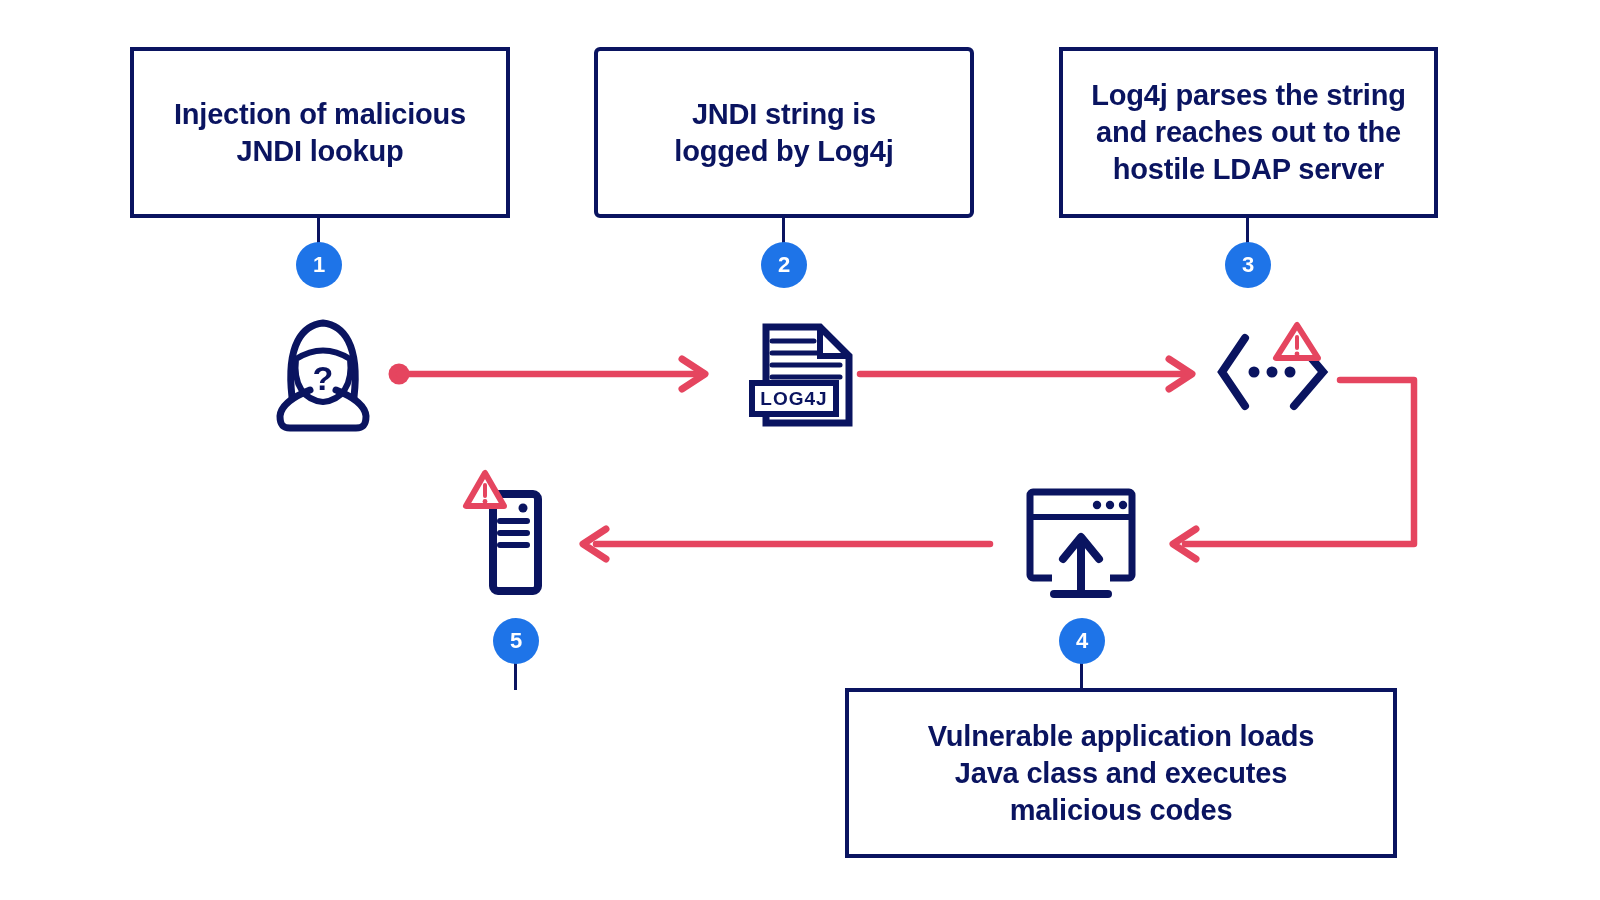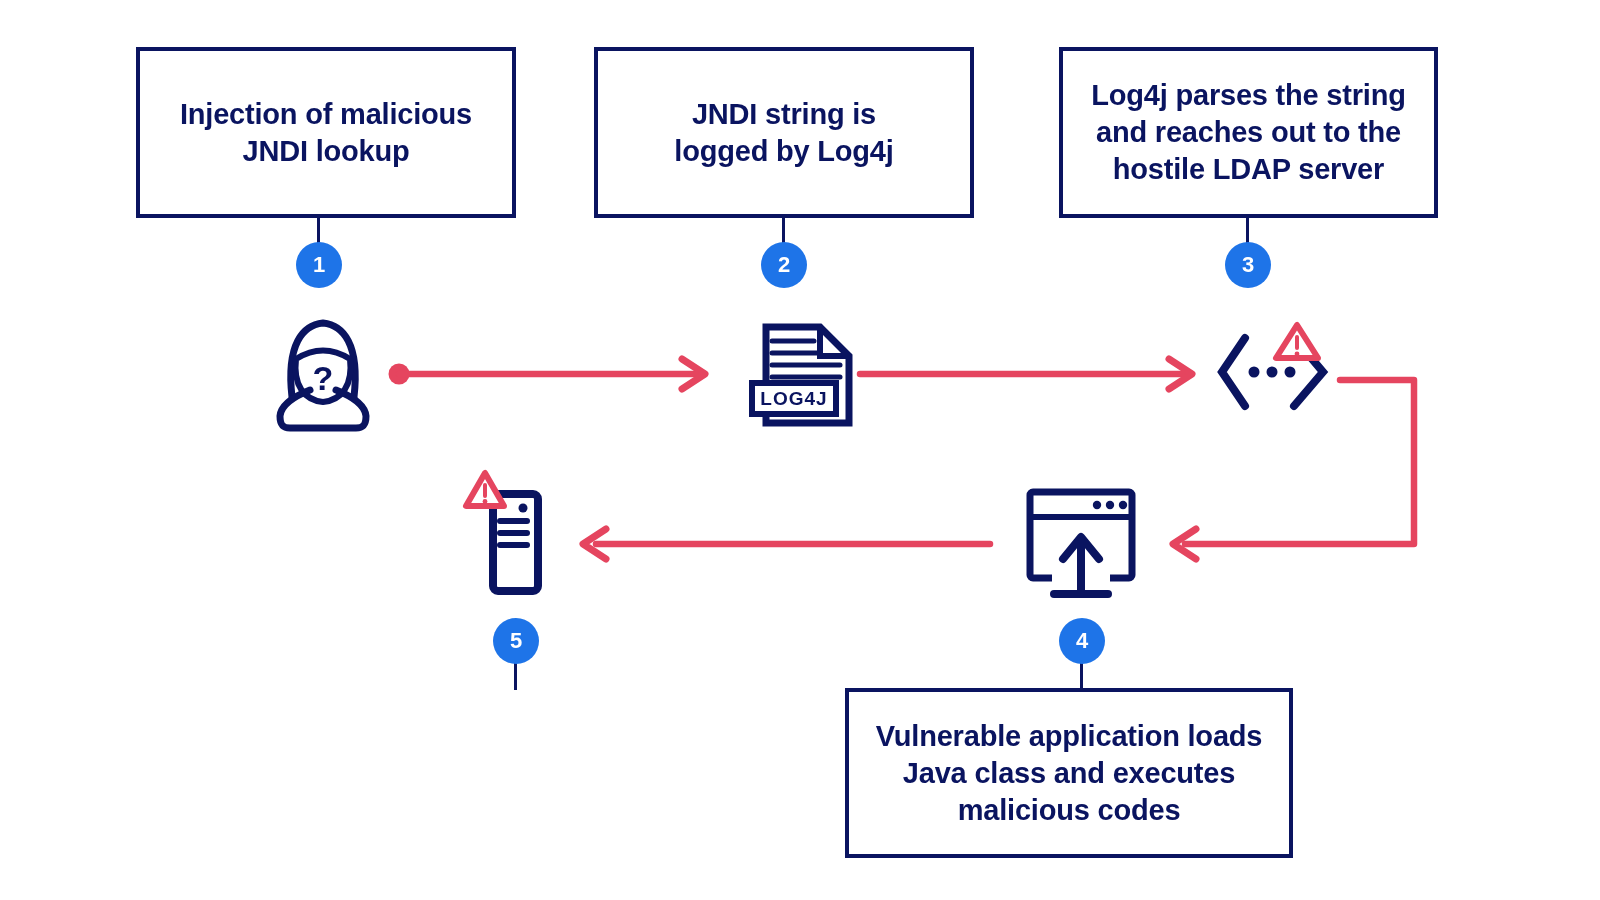--- a/index.html
+++ b/index.html
@@ -8,24 +8,24 @@
     font-family:"Liberation Sans",sans-serif;
   }
   .step-box{
     position:absolute;border:4px solid #0a1460;background:#ffffff;
     display:flex;align-items:center;justify-content:center;box-sizing:border-box;
   }
   .box-label{
     white-space:pre-line;text-align:center;color:#0a1460;
     font-size:29px;line-height:37px;font-weight:700;letter-spacing:-0.2px;
   }
-  .s1{left:136px;top:47px;width:380px;height:171px;}
-  .s2{left:594px;top:47px;width:380px;height:171px;}
+  .s1{left:130px;top:47px;width:380px;height:171px;}
+  .s2{left:594px;top:47px;width:380px;height:171px;border-radius:6px;}
   .s3{left:1059px;top:47px;width:379px;height:171px;}
-  .s4{left:845px;top:688px;width:448px;height:170px;}
+  .s4{left:845px;top:688px;width:552px;height:170px;}
   .s5{left:283px;top:688px;width:462px;height:170px;}
   .stub{position:absolute;width:3px;background:#0a1460;}
   .st1{left:317px;top:216px;height:30px;}
   .st2{left:782px;top:216px;height:30px;}
   .st3{left:1246px;top:216px;height:30px;}
   .st4{left:1080px;top:660px;height:30px;}
   .st5{left:514px;top:660px;height:30px;}
   .num-circle{
     position:absolute;width:46px;height:46px;border-radius:50%;
     background:#1e74e8;color:#ffffff;font-size:22px;font-weight:700;

